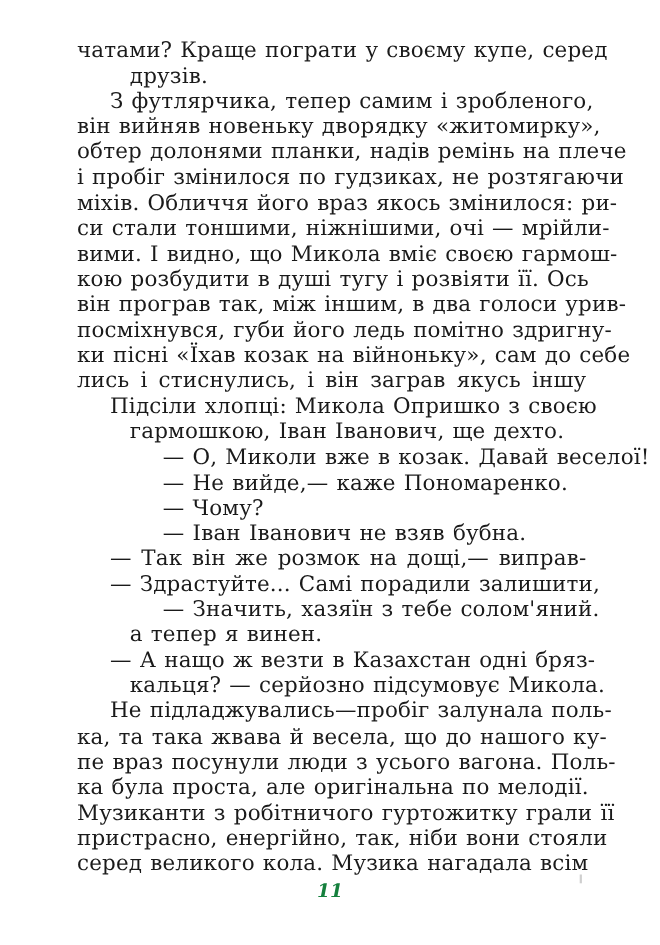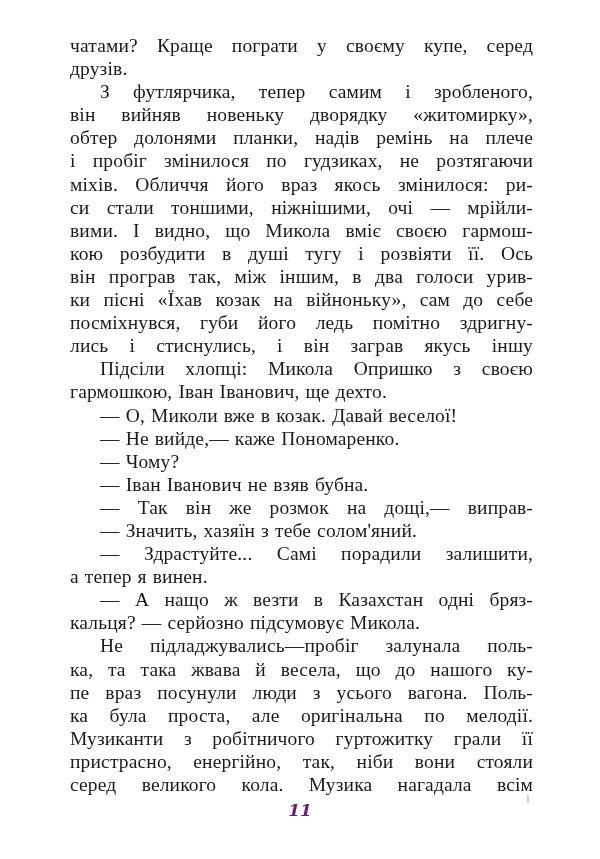--- a/index.html
+++ b/index.html
@@ -25,39 +25,39 @@
     letter-spacing: 0.15px;
     word-spacing: 1px;
   }
   .line {
     display: block;
     white-space: nowrap;
     text-align: justify;
     text-align-last: justify;
     height: 23.1px;
     overflow: visible;
-    font-family: Liberation Serif, serif;
   }
   .line.last {
     text-align-last: left;
+    margin-left: 48px;
   }
   .line.indent {
     padding-left: 30px;
   }
   .page-number {
     position: absolute;
     left: 0;
     width: 600px;
     top: 800px;
     text-align: center;
     font-family: "DejaVu Serif", "Liberation Serif", serif;
     font-style: italic;
     font-weight: bold;
     font-size: 17px;
-    color: #701a75;
+    color: #15803d;
   }
   .speck {
     position: absolute;
     left: 527px;
     top: 795px;
     width: 2px;
     height: 8px;
     background: #cfcfcf;
   }
 </style>
@@ -69,32 +69,32 @@
     <span class="line last">друзів.</span>
     <span class="line indent">З футлярчика, тепер самим і зробленого,</span>
     <span class="line">він вийняв новеньку дворядку «житомирку»,</span>
     <span class="line">обтер долонями планки, надів ремінь на плече</span>
     <span class="line">і пробіг змінилося по гудзиках, не розтягаючи</span>
     <span class="line">міхів. Обличчя його враз якось змінилося: ри-</span>
     <span class="line">си стали тоншими, ніжнішими, очі — мрійли-</span>
     <span class="line">вими. І видно, що Микола вміє своєю гармош-</span>
     <span class="line">кою розбудити в душі тугу і розвіяти її. Ось</span>
     <span class="line">він програв так, між іншим, в два голоси урив-</span>
+    <span class="line">посміхнувся, губи його ледь помітно здригну-</span>
     <span class="line">ки пісні «Їхав козак на війноньку», сам до себе</span>
-    <span class="line">посміхнувся, губи його ледь помітно здригну-</span>
     <span class="line">лись і стиснулись, і він заграв якусь іншу</span>
     <span class="line indent">Підсіли хлопці: Микола Опришко з своєю</span>
     <span class="line last">гармошкою, Іван Іванович, ще дехто.</span>
     <span class="line indent last">— О, Миколи вже в козак. Давай веселої!</span>
     <span class="line indent last">— Не вийде,— каже Пономаренко.</span>
     <span class="line indent last">— Чому?</span>
     <span class="line indent last">— Іван Іванович не взяв бубна.</span>
     <span class="line indent">— Так він же розмок на дощі,— виправ-</span>
+    <span class="line indent">— Здрастуйте... Самі порадили залишити,</span>
     <span class="line indent last">— Значить, хазяїн з тебе солом'яний.</span>
-    <span class="line indent">— Здрастуйте... Самі порадили залишити,</span>
     <span class="line last">а тепер я винен.</span>
     <span class="line indent">— А нащо ж везти в Казахстан одні бряз-</span>
     <span class="line last">кальця? — серйозно підсумовує Микола.</span>
     <span class="line indent">Не підладжувались—пробіг залунала поль-</span>
     <span class="line">ка, та така жвава й весела, що до нашого ку-</span>
     <span class="line">пе враз посунули люди з усього вагона. Поль-</span>
     <span class="line">ка була проста, але оригінальна по мелодії.</span>
     <span class="line">Музиканти з робітничого гуртожитку грали її</span>
     <span class="line">пристрасно, енергійно, так, ніби вони стояли</span>
     <span class="line">серед великого кола. Музика нагадала всім</span>

